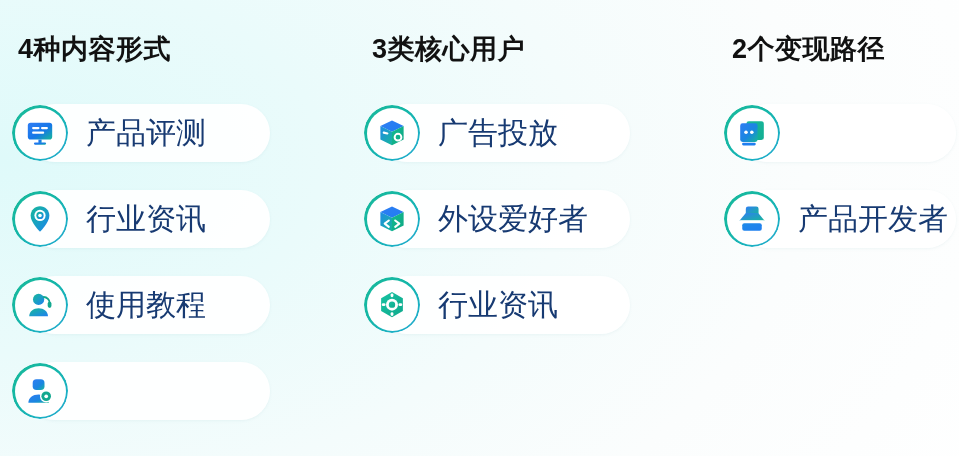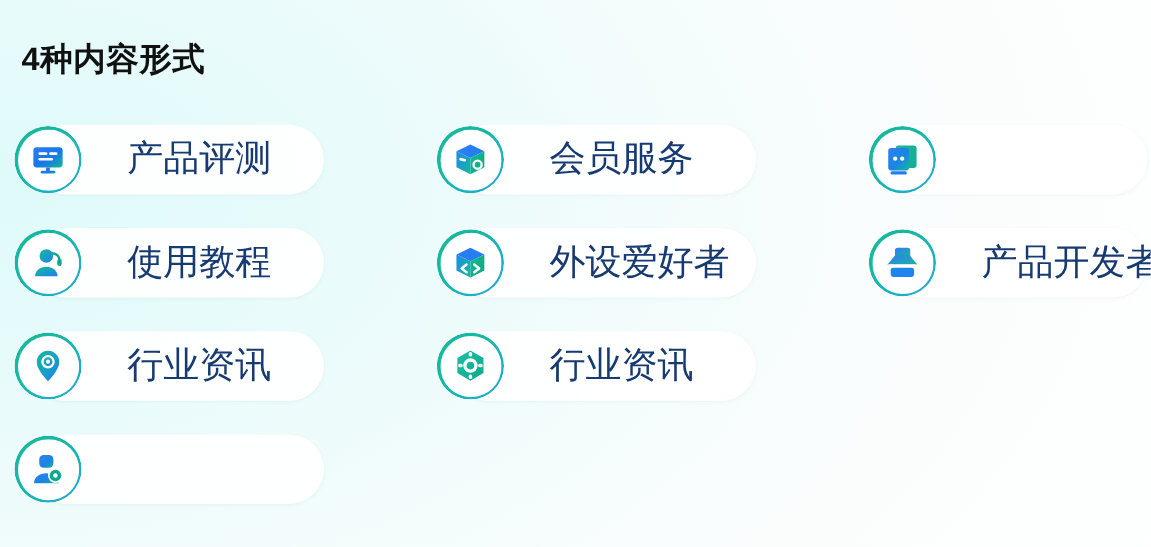--- a/index.html
+++ b/index.html
@@ -62,21 +62,20 @@
   .col-1 .items { padding-left: 12px; }
   .col-2 .items { padding-left: 12px; }
   .col-3 .items { padding-left: 18px; }
 
   .item-row {
     position: relative;
     height: 58px;
     margin-bottom: 28px;
     display: flex;
     align-items: center;
-    gap: 20px;
   }
 
   .pill {
     position: absolute;
     left: 14px;
     top: 0;
     height: 58px;
     border-radius: 29px;
     background: rgba(255,255,255,0.92);
     box-shadow: 0 1px 3px rgba(120,170,180,0.10);
@@ -161,54 +160,54 @@
           </div>
           <div class="item-label">产品评测</div>
         </div>
 
         <div class="item-row">
           <div class="pill"></div>
           <div class="icon-badge">
             <span class="ring"></span>
             <svg viewBox="0 0 32 32" xmlns="http://www.w3.org/2000/svg" aria-hidden="true">
               <defs>
+                <linearGradient id="g3" x1="0" y1="0" x2="1" y2="1">
+                  <stop offset="0%" stop-color="#17b79a"></stop>
+                    <stop offset="55%" stop-color="#189ec8"></stop>
+                    <stop offset="100%" stop-color="#1f7ef0"></stop>
+                </linearGradient>
+              </defs>
+              <path d="M16 2.5c-5.5 0-10 4.4-10 9.9 0 7.2 10 17.1 10 17.1s10-9.9 10-17.1c0-5.5-4.5-9.9-10-9.9z" fill="url(#g3)"></path>
+              <circle cx="16" cy="12.2" r="6" fill="#ffffff"></circle>
+              <circle cx="16" cy="12.2" r="3.9" fill="url(#g3)"></circle>
+              <circle cx="16" cy="12.2" r="1.9" fill="#ffffff"></circle>
+            </svg>
+          </div>
+          <div class="item-label">行业资讯</div>
+        </div>
+
+        <div class="item-row">
+          <div class="pill"></div>
+          <div class="icon-badge">
+            <span class="ring"></span>
+            <svg viewBox="0 0 32 32" xmlns="http://www.w3.org/2000/svg" aria-hidden="true">
+              <defs>
                 <linearGradient id="g2" x1="0" y1="0" x2="1" y2="1">
                   <stop offset="0%" stop-color="#17b79a"></stop>
                     <stop offset="50%" stop-color="#1a9fc4"></stop>
                     <stop offset="100%" stop-color="#1f7ef0"></stop>
                 </linearGradient>
               </defs>
               <circle cx="14.5" cy="10" r="6" fill="url(#g2)"></circle>
               <path d="M4.5 28c0-5.3 4.6-8.6 10-8.6s10 3.3 10 8.6z" fill="url(#g2)"></path>
               <path d="M20 7.5a6.6 6.6 0 0 1 6.4 6.4v3.6" fill="none" stroke="#12a88f" stroke-width="2.1" stroke-linecap="round"></path>
               <rect x="24.2" y="12.4" width="4" height="6.4" rx="2" fill="#12a88f"></rect>
             </svg>
           </div>
           <div class="item-label">使用教程</div>
-        </div>
-
-        <div class="item-row">
-          <div class="pill"></div>
-          <div class="icon-badge">
-            <span class="ring"></span>
-            <svg viewBox="0 0 32 32" xmlns="http://www.w3.org/2000/svg" aria-hidden="true">
-              <defs>
-                <linearGradient id="g3" x1="0" y1="0" x2="1" y2="1">
-                  <stop offset="0%" stop-color="#17b79a"></stop>
-                    <stop offset="55%" stop-color="#189ec8"></stop>
-                    <stop offset="100%" stop-color="#1f7ef0"></stop>
-                </linearGradient>
-              </defs>
-              <path d="M16 2.5c-5.5 0-10 4.4-10 9.9 0 7.2 10 17.1 10 17.1s10-9.9 10-17.1c0-5.5-4.5-9.9-10-9.9z" fill="url(#g3)"></path>
-              <circle cx="16" cy="12.2" r="6" fill="#ffffff"></circle>
-              <circle cx="16" cy="12.2" r="3.9" fill="url(#g3)"></circle>
-              <circle cx="16" cy="12.2" r="1.9" fill="#ffffff"></circle>
-            </svg>
-          </div>
-          <div class="item-label">行业资讯</div>
         </div>
 
         <div class="item-row">
           <div class="pill"></div>
           <div class="icon-badge">
             <span class="ring"></span>
             <svg viewBox="0 0 32 32" xmlns="http://www.w3.org/2000/svg" aria-hidden="true">
               <defs>
                 <linearGradient id="g4" x1="0" y1="0" x2="1" y2="1">
                   <stop offset="0%" stop-color="#2f7df4"></stop>
@@ -222,20 +221,21 @@
               <circle cx="22.6" cy="21.6" r="5.1" fill="#12a88f"></circle>
               <circle cx="22.6" cy="21.6" r="2" fill="#ffffff"></circle>
             </svg>
           </div>
         </div>
 
       </div>
     </div>
 
     <div class="column col-2">
+      <div class="col-heading">3类核心用户</div>
       <div class="items">
 
         <div class="item-row">
           <div class="pill"></div>
           <div class="icon-badge">
             <span class="ring"></span>
             <svg viewBox="0 0 32 32" xmlns="http://www.w3.org/2000/svg" aria-hidden="true">
               <defs>
                 <linearGradient id="g5" x1="0" y1="0" x2="1" y2="1">
                   <stop offset="0%" stop-color="#2f7df4"></stop>
@@ -250,21 +250,21 @@
                     <stop offset="100%" stop-color="#0fa884"></stop>
                 </linearGradient>
               </defs>
               <path d="M16 2.6 28.4 8.6 16 14.6 3.6 8.6z" fill="url(#g5)"></path>
               <path d="M3.6 8.6 16 14.6V29L3.6 22.9z" fill="url(#g5b)"></path>
               <path d="M28.4 8.6 16 14.6V29l12.4-6.1z" fill="url(#g5c)"></path>
               <rect x="6.4" y="14.2" width="6.2" height="2.3" rx="1.1" fill="#ffffff" transform="rotate(14 6.4 14.2)"></rect>
               <circle cx="22.4" cy="20.5" r="3.6" fill="none" stroke="#ffffff" stroke-width="2.1"></circle>
             </svg>
           </div>
-          <div class="item-label">会员服务</div>
+          <div class="item-label">广告投放</div>
         </div>
 
         <div class="item-row">
           <div class="pill"></div>
           <div class="icon-badge">
             <span class="ring"></span>
             <svg viewBox="0 0 32 32" xmlns="http://www.w3.org/2000/svg" aria-hidden="true">
               <defs>
                 <linearGradient id="g6" x1="0" y1="0" x2="1" y2="1">
                   <stop offset="0%" stop-color="#2f7df4"></stop>
@@ -309,20 +309,21 @@
               <rect x="22.9" y="14.1" width="4" height="3" rx="1.4" fill="#ffffff"></rect>
             </svg>
           </div>
           <div class="item-label">行业资讯</div>
         </div>
 
       </div>
     </div>
 
     <div class="column col-3">
+      <div class="col-heading">2个变现路径</div>
       <div class="items">
 
         <div class="item-row">
           <div class="pill"></div>
           <div class="icon-badge">
             <span class="ring"></span>
             <svg viewBox="0 0 32 32" xmlns="http://www.w3.org/2000/svg" aria-hidden="true">
               <defs>
                 <linearGradient id="g8" x1="0" y1="0" x2="1" y2="1">
                   <stop offset="0%" stop-color="#19b79b"></stop>

